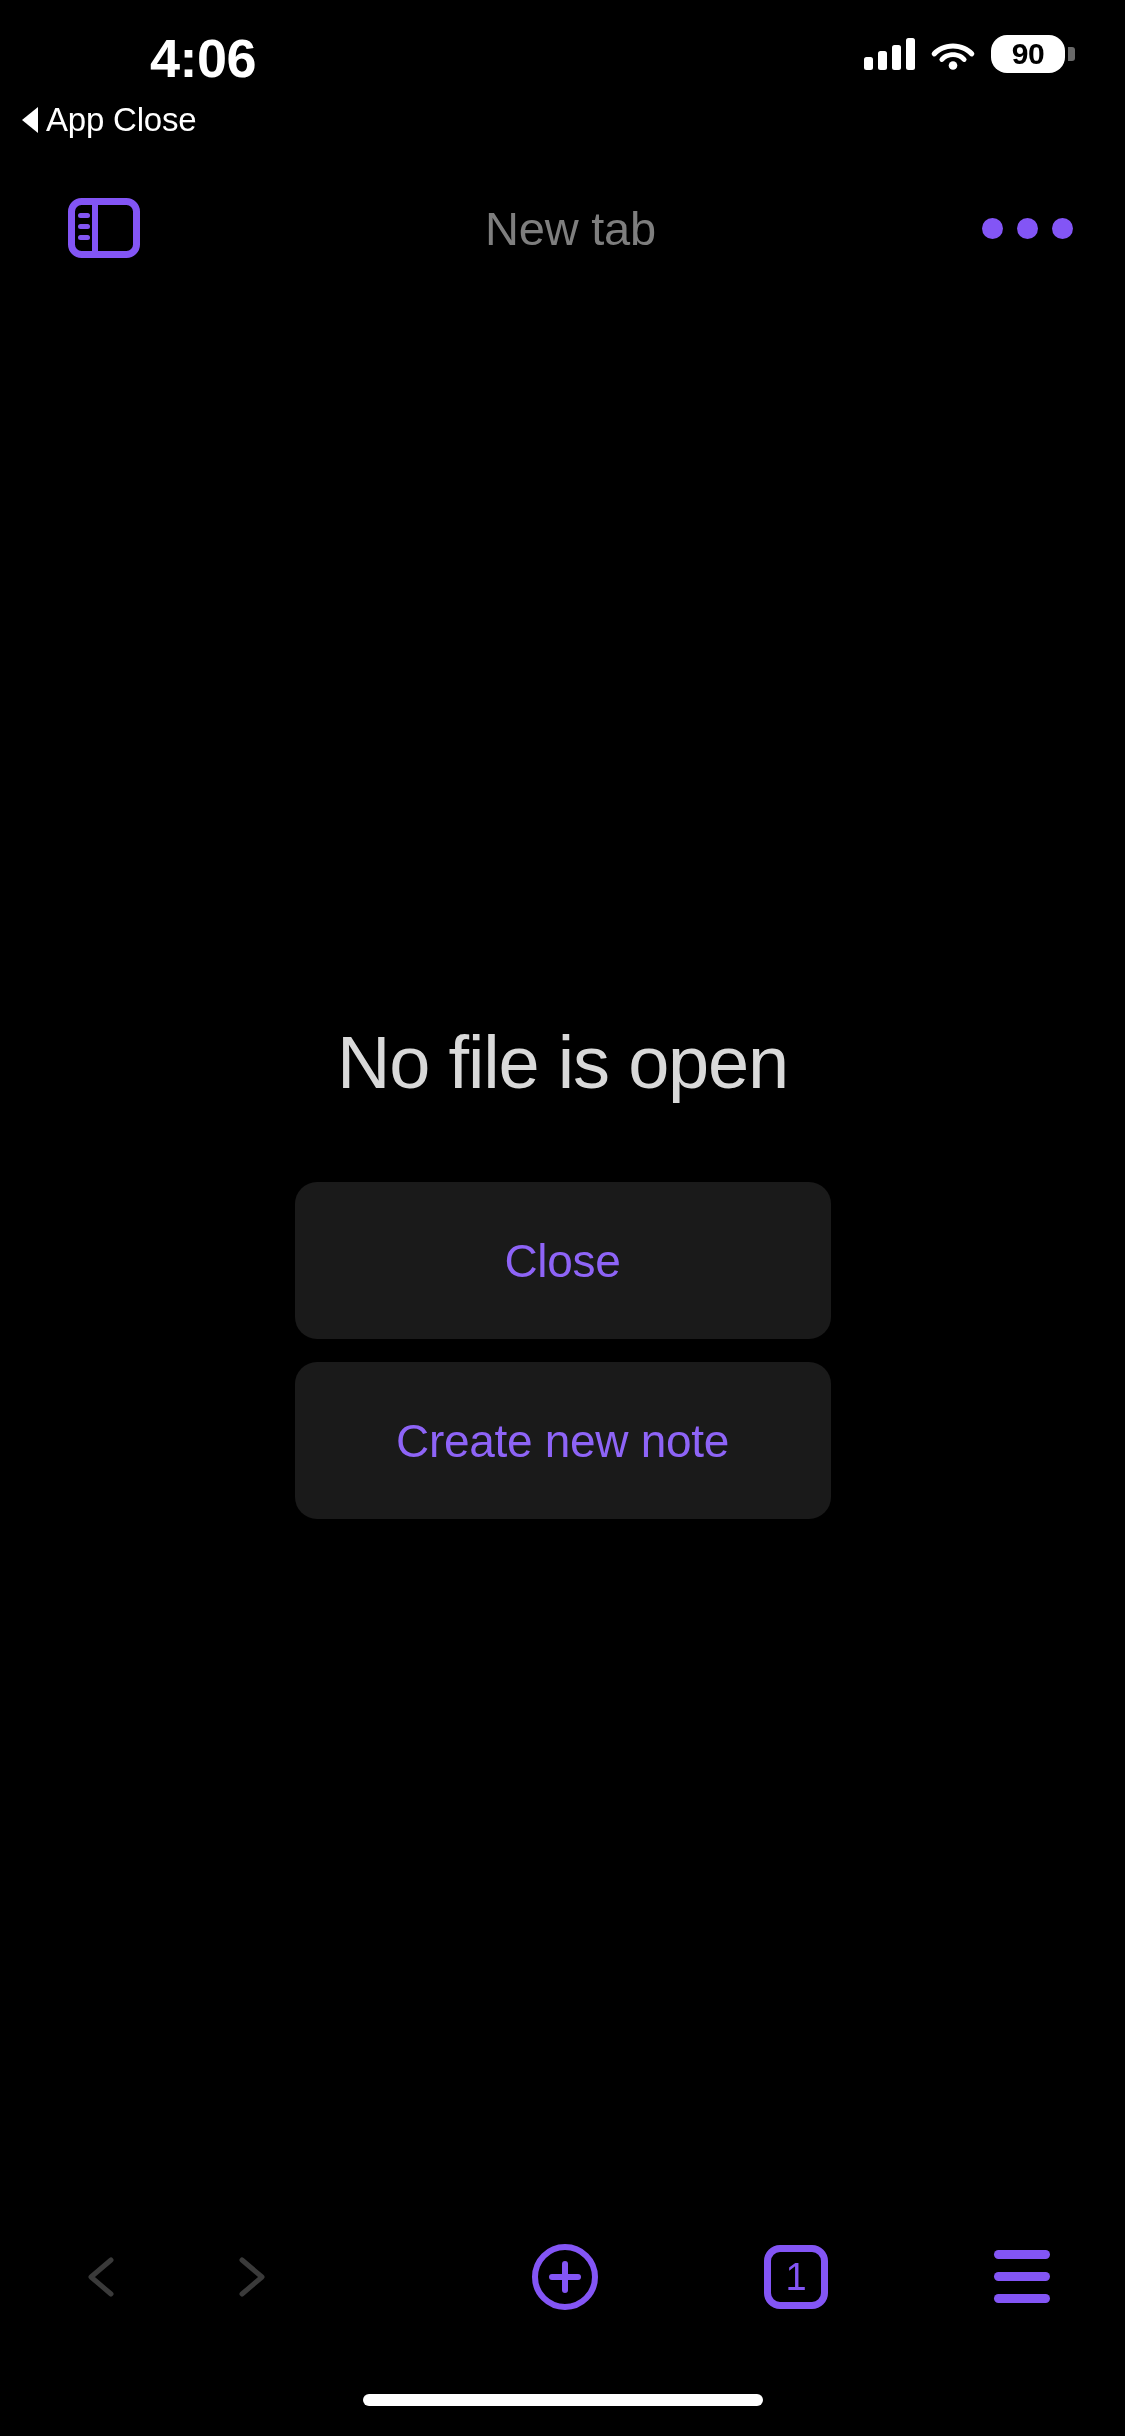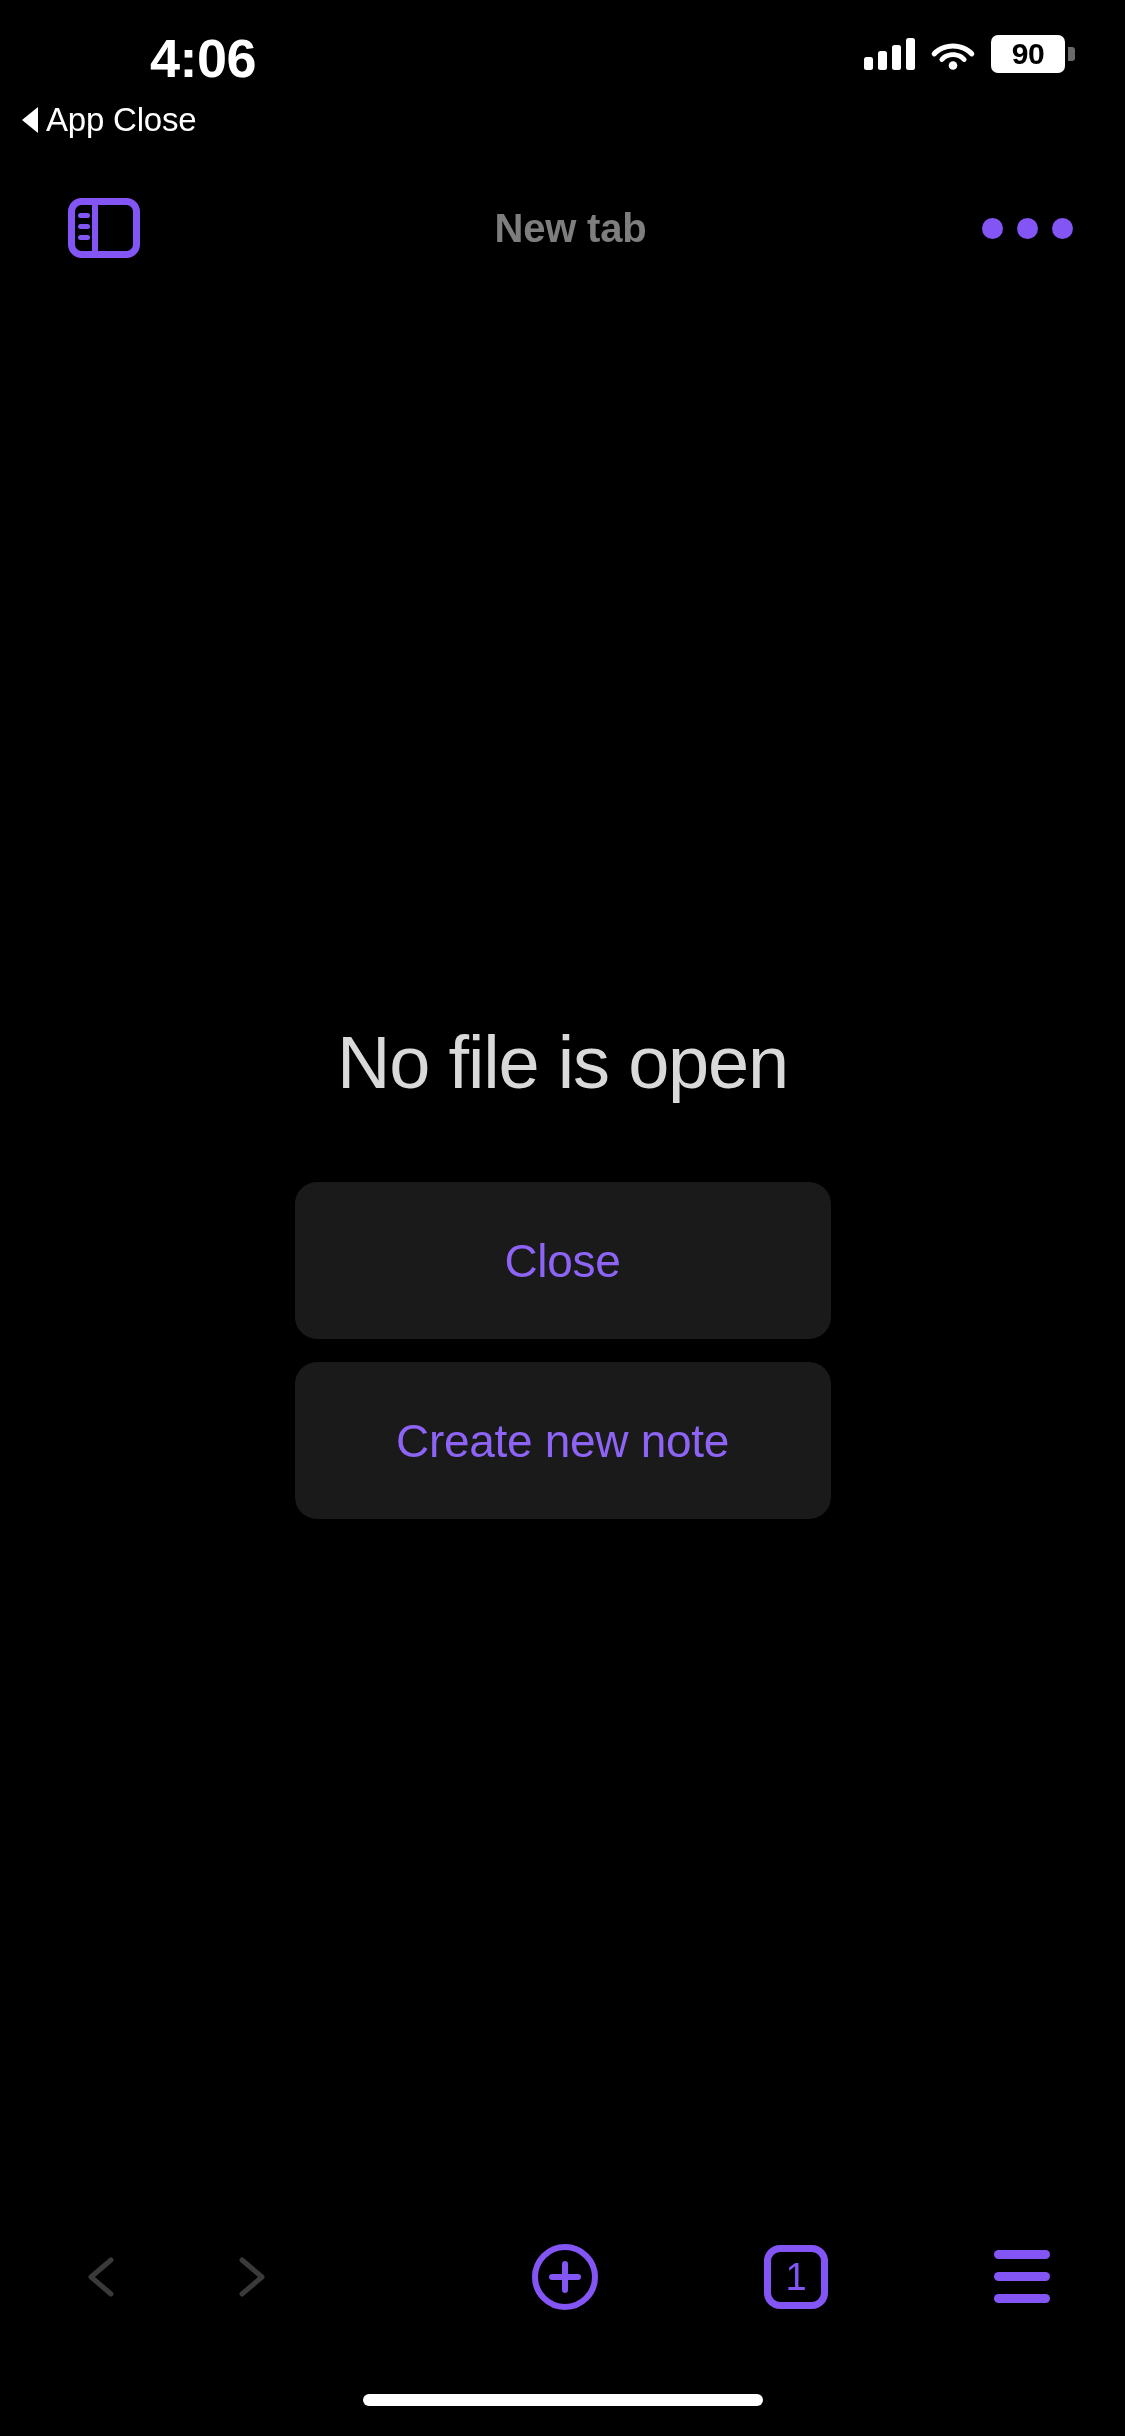--- a/index.html
+++ b/index.html
@@ -103,21 +103,21 @@
 
   .battery {
     position: relative;
     display: flex;
     align-items: center;
   }
   .battery-body {
     width: 74px;
     height: 38px;
     background: #ffffff;
-    border-radius: 7px;
+    border-radius: 16px;
     display: flex;
     align-items: center;
     justify-content: center;
   }
   .battery-level-text {
     color: #000000;
     font-size: 30px;
     font-weight: 700;
     letter-spacing: -0.5px;
     line-height: 30px;
@@ -153,22 +153,22 @@
   }
 
   .nav-title {
     position: absolute;
     left: 0; top: 0;
     width: 1125px;
     height: 96px;
     display: flex;
     align-items: center;
     justify-content: center;
-    font-size: 40px;
-    font-weight: 700;
+    font-size: 47px;
+    font-weight: 400;
     color: #7e7e7e;
     letter-spacing: -0.2px;
     padding-left: 16px;
   }
 
   .more-menu {
     position: absolute;
     right: 38px;
     top: 0;
     width: 120px;

